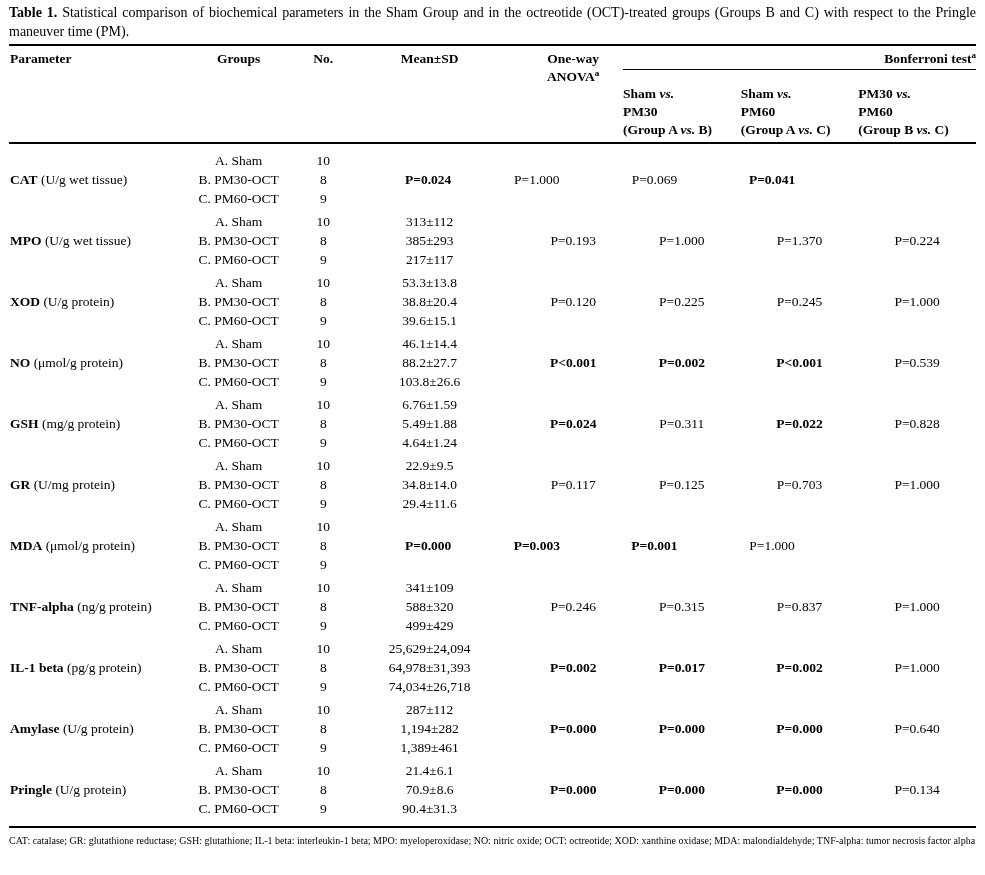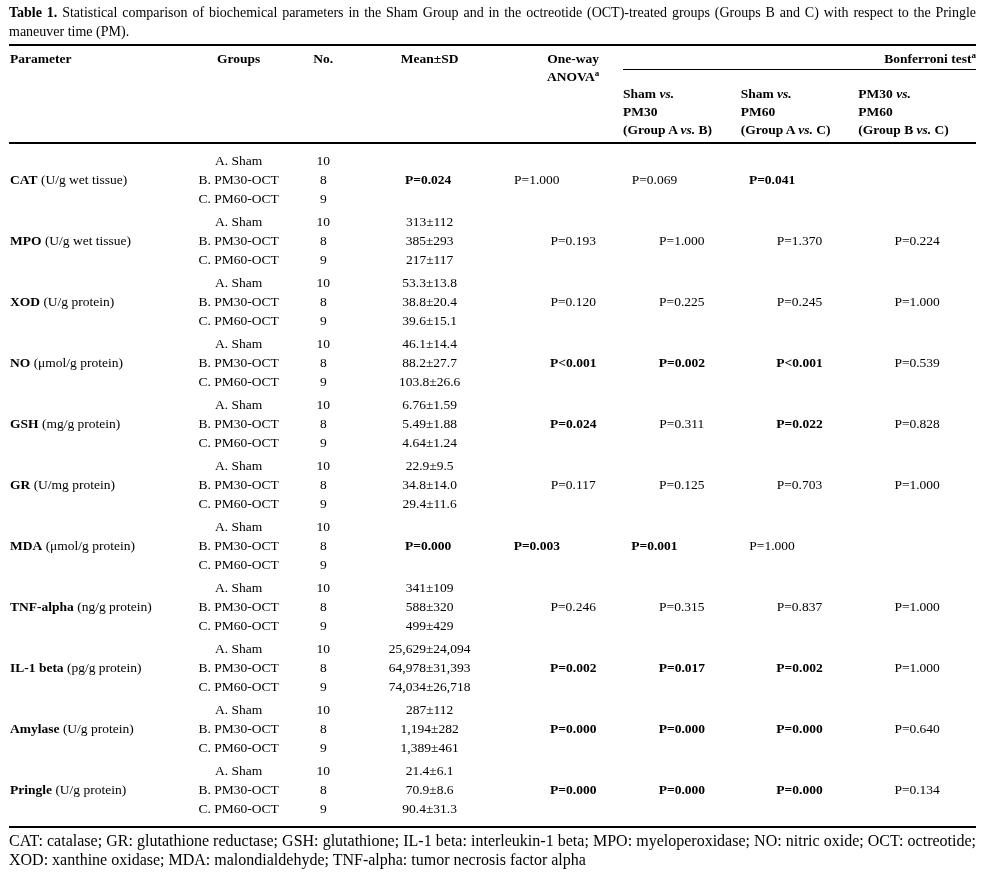--- a/index.html
+++ b/index.html
@@ -59,21 +59,21 @@
     padding: 7px 0 8px 0;
     border-bottom: 2.5px solid #000;
     font-size: 13.5px;
     line-height: 19px;
   }
   .group { display: flex; align-items: center; }
 
   
   .fn-abbrev {
     margin: 3px 0 0 0;
-    font-size: 16px;
+    font-size: 10px;
     line-height: 19px;
     text-align: justify;
   }
   .fn-sig {
     margin: 1px 0 0 0;
     font-size: 14px;
     line-height: 19px;
   }
 </style>
 </head>

